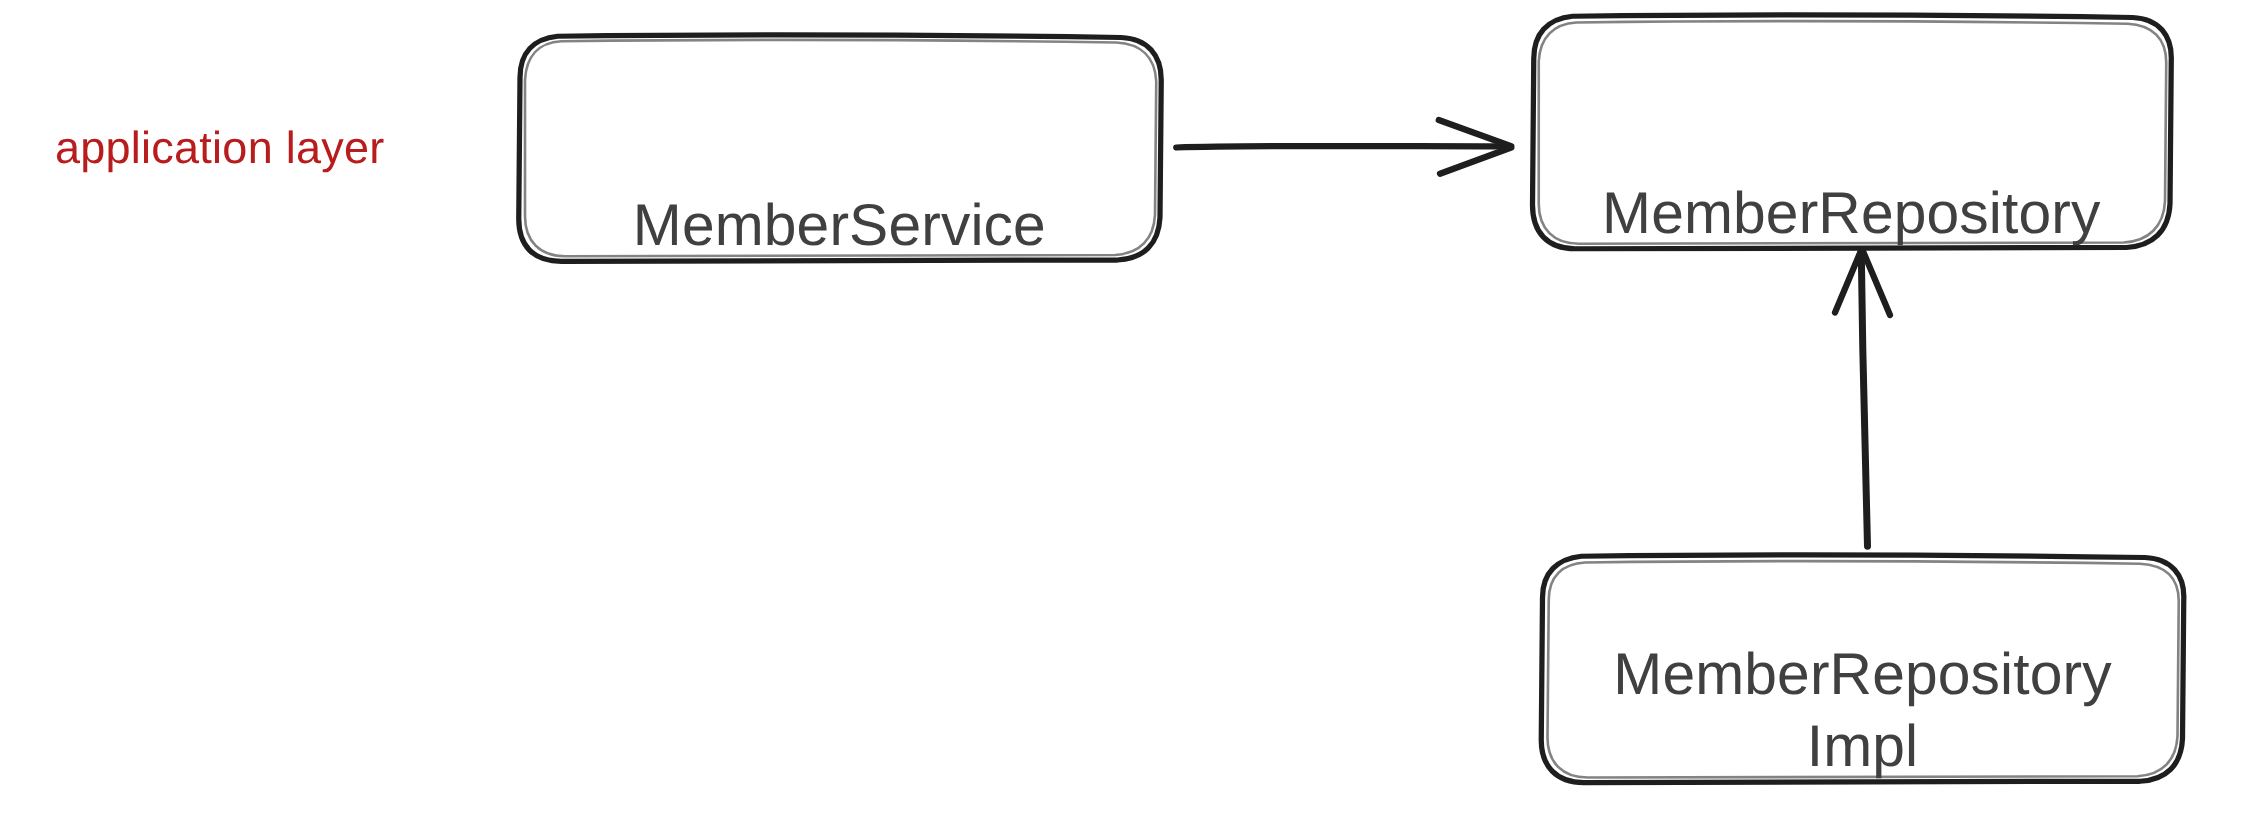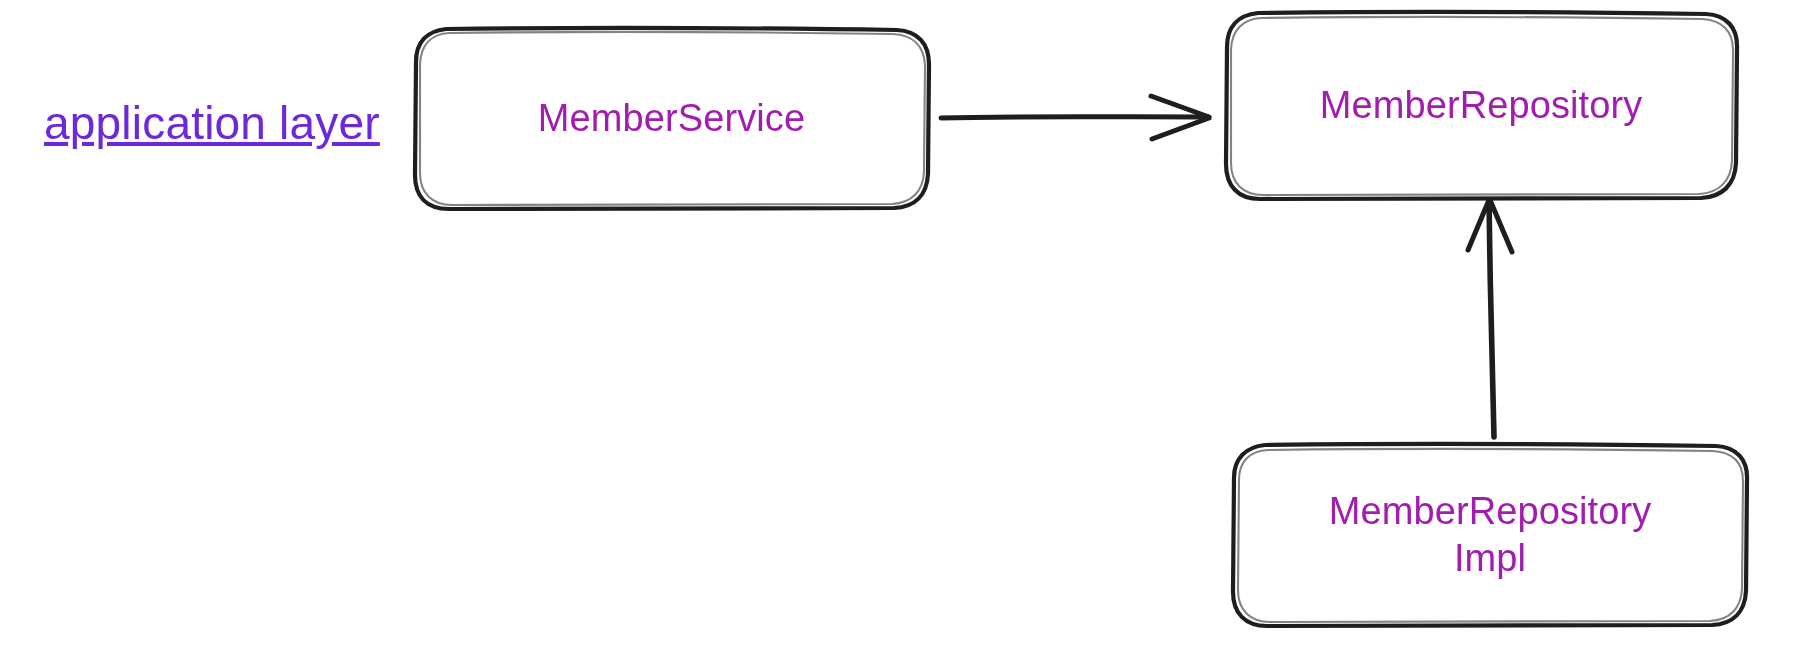--- a/index.html
+++ b/index.html
@@ -22,44 +22,43 @@
   #sketch {
     position: absolute;
     left: 0;
     top: 0;
     width: 1812px;
     height: 654px;
     pointer-events: none;
   }
   .layer-label {
     position: absolute;
-    font-size: 46px;
+    font-size: 36px;
     line-height: 1;
     letter-spacing: 0.2px;
-    color: #6d28d9;
+    color: #b91c1c;
     white-space: nowrap;
-    text-decoration: underline;
   }
   #label-application-layer {
     left: 44px;
     top: 100px;
   }
   #label-persistence-layer {
     left: 44px;
     top: 513px;
   }
   .node {
     position: absolute;
     display: flex;
-    align-items: center;
+    align-items: flex-end;
     justify-content: center;
     text-align: center;
     box-sizing: border-box;
-    color: #a21caf;
-    font-size: 38px;
+    color: #404040;
+    font-size: 47px;
     line-height: 1.22;
     letter-spacing: 0.1px;
     background: transparent;
   }
   #node-member-service {
     left: 415px;
     top: 28px;
     width: 513px;
     height: 180px;
   }

